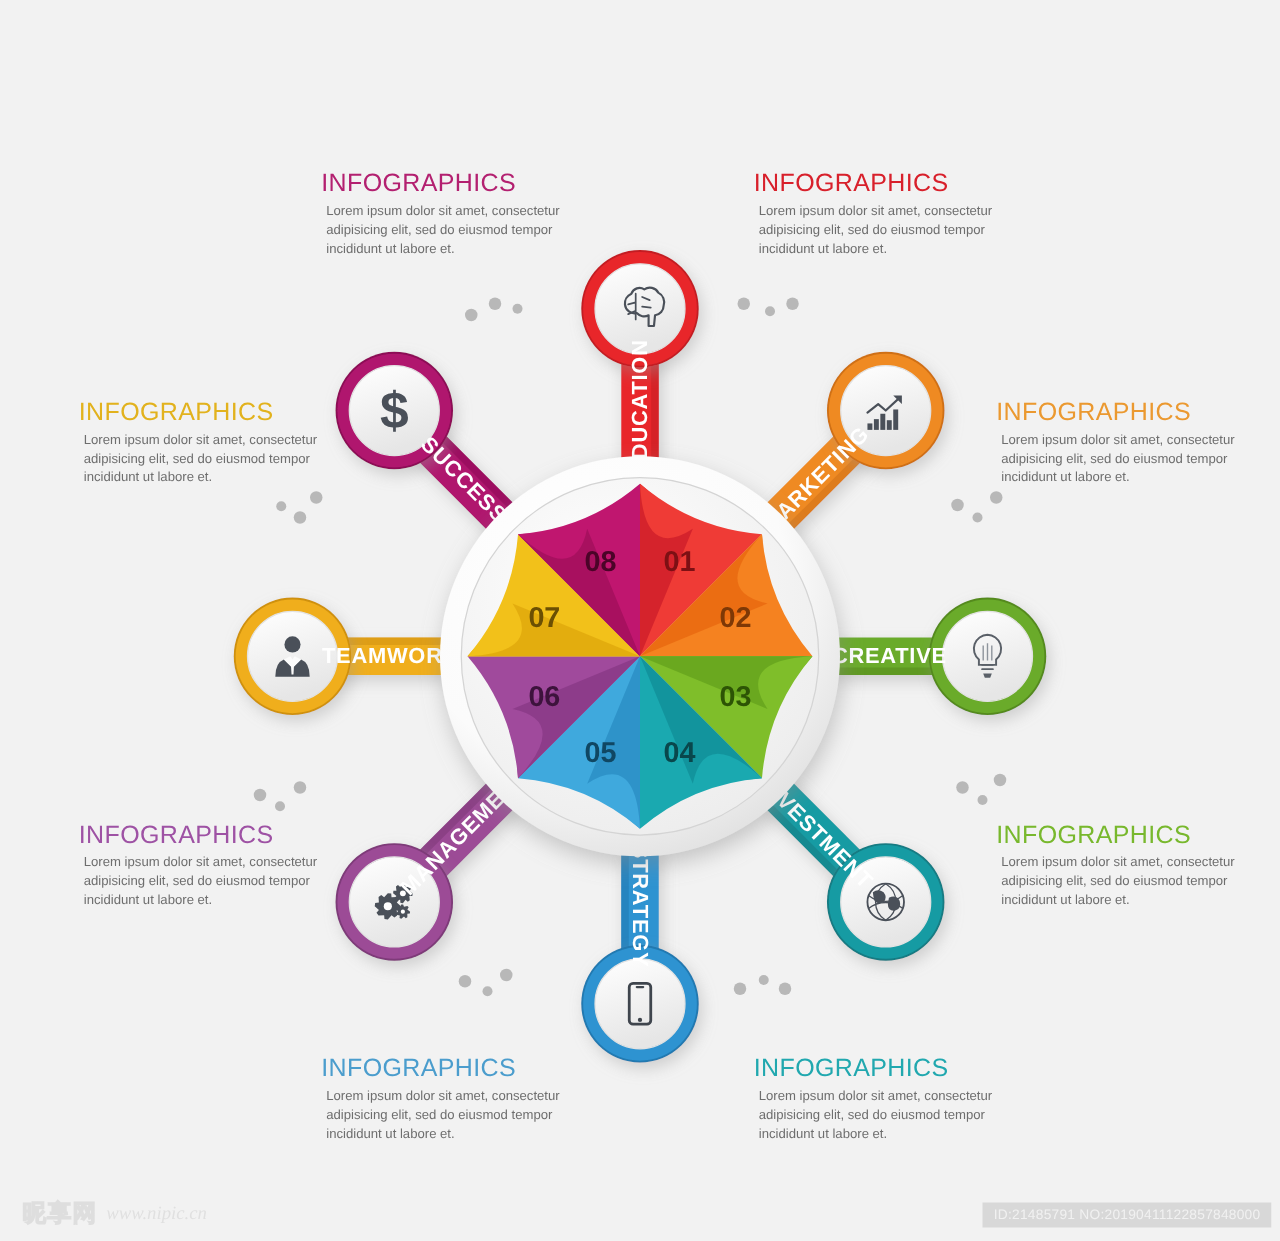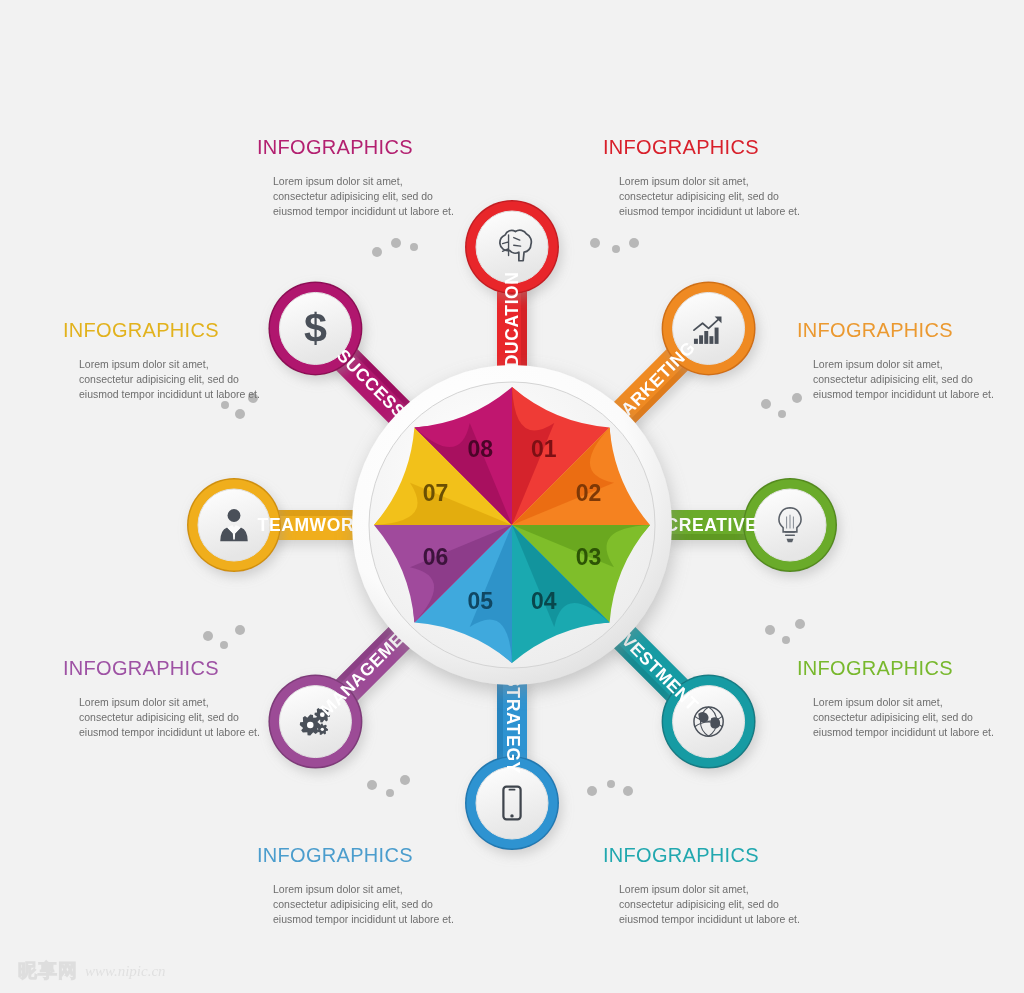--- a/index.html
+++ b/index.html
@@ -13,21 +13,21 @@
   #stage{position:absolute;left:0;top:0;width:1024px;height:993px;}
   #art{position:absolute;left:0;top:0;}
 
   
   .txtblock{position:absolute;width:215px;}
   .txtblock .hd{
     font-size:20px;font-weight:normal;letter-spacing:.3px;
     margin:0 0 4px 0;line-height:1.05;
   }
   .txtblock .bd{
-    font-size:10.5px;color:#6e6e6e;line-height:1.42;margin:16px;
+    font-size:10.5px;color:#6e6e6e;line-height:1.42;margin:4px;
   }
 
   
   #wm{
     position:absolute;left:18px;top:958px;
     display:flex;align-items:center;gap:7px;
     opacity:.55;
   }
   #wm .cn{
     font-size:19px;font-weight:bold;color:#ffffff;
@@ -361,14 +361,15 @@
       <div class="txtblock" style="left: 603px; top: 845px;">
         <p class="hd" style="color: rgb(33, 168, 175);">INFOGRAPHICS</p>
         <p class="bd">Lorem ipsum dolor sit amet, consectetur adipisicing elit, sed do eiusmod tempor incididunt ut labore et.</p>
       </div>
     </div>
 
   <div id="wm">
     <span class="cn">昵享网</span>
     <span class="url">www.nipic.cn</span>
   </div>
+  <div id="idbadge">ID:21485791 NO:20190411122857848000</div>
 
 </div>
 
 </body></html>

